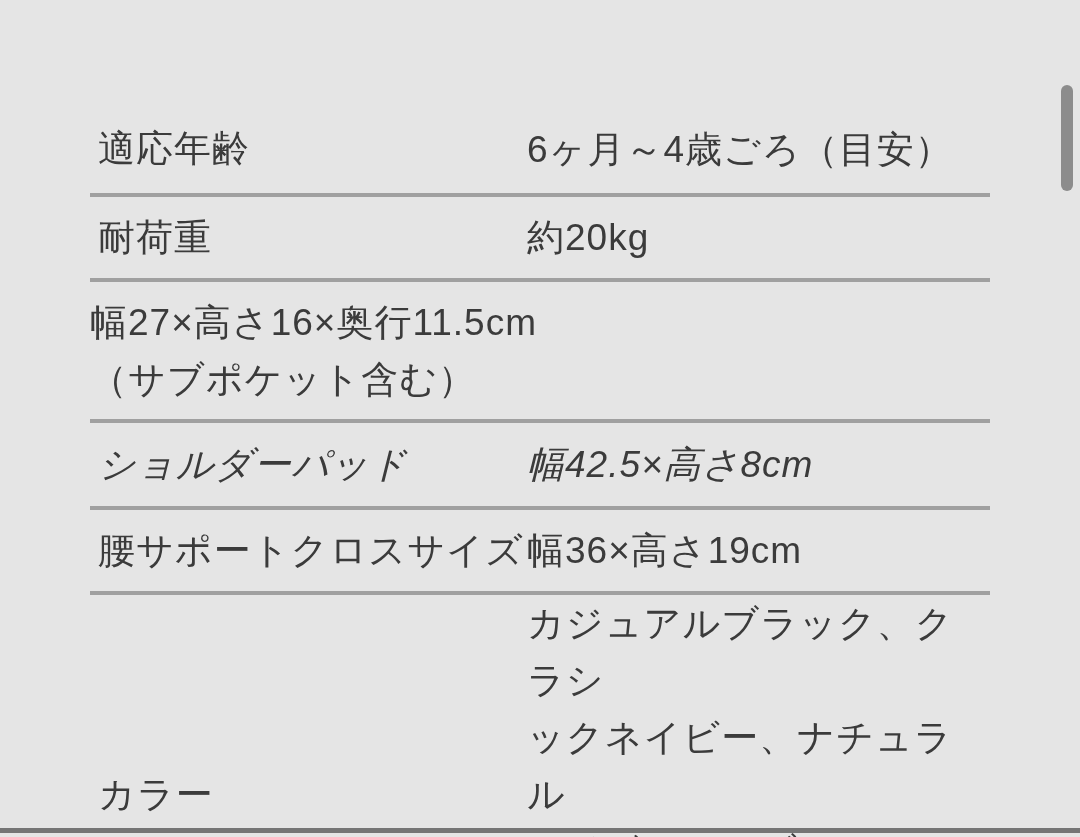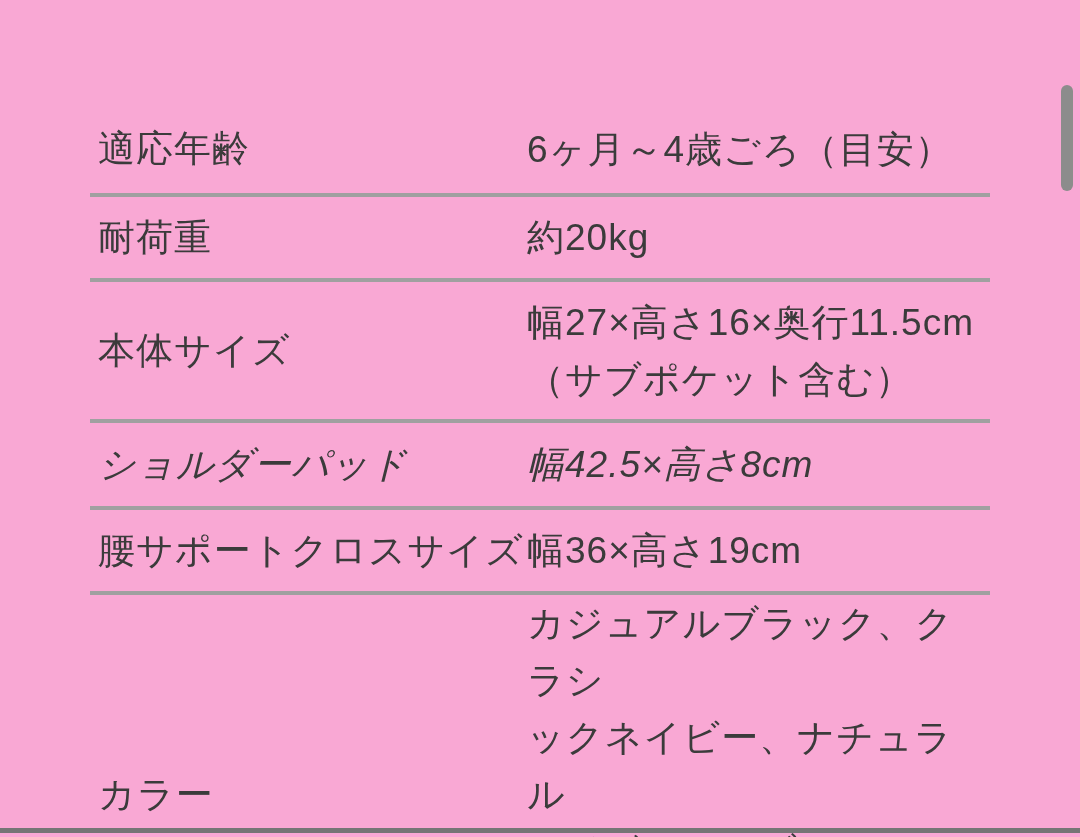--- a/index.html
+++ b/index.html
@@ -7,21 +7,21 @@
     width: 1080px;
     height: 837px;
     background: #ffffff;
     font-family: "Liberation Sans", "DejaVu Sans", sans-serif;
     overflow: hidden;
   }
   .screen {
     position: relative;
     width: 1080px;
     height: 837px;
-    background: #f9a8d4;
+    background: #e5e5e5;
   }
   .spec-table {
     position: absolute;
     left: 90px;
     top: 105px;
     width: 900px;
     color: #3b3b3b;
   }
   .spec-row {
     display: flex;
@@ -82,21 +82,20 @@
       <div class="spec-label">適応年齢</div>
       <div class="spec-value">6ヶ月～4歳ごろ（目安）</div>
     </div>
 
     <div class="spec-row row-h2">
       <div class="spec-label">耐荷重</div>
       <div class="spec-value">約20kg</div>
     </div>
 
     <div class="spec-row row-h3">
-      <div class="spec-label">本体サイズ</div>
       <div class="spec-value">幅27×高さ16×奥行11.5cm
 （サブポケット含む）</div>
     </div>
 
     <div class="spec-row row-h4">
       <div class="spec-label">ショルダーパッド</div>
       <div class="spec-value">幅42.5×高さ8cm</div>
     </div>
 
     <div class="spec-row row-h5">

